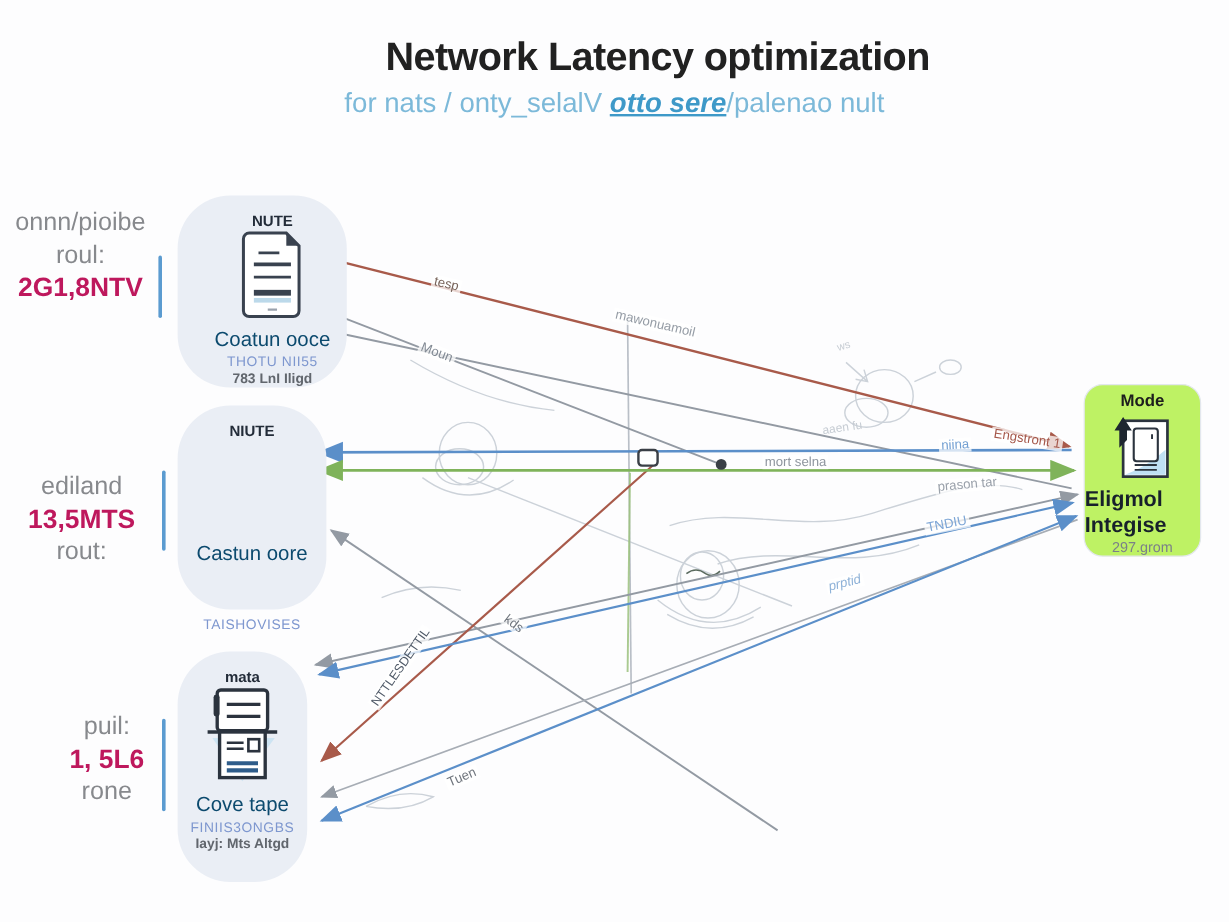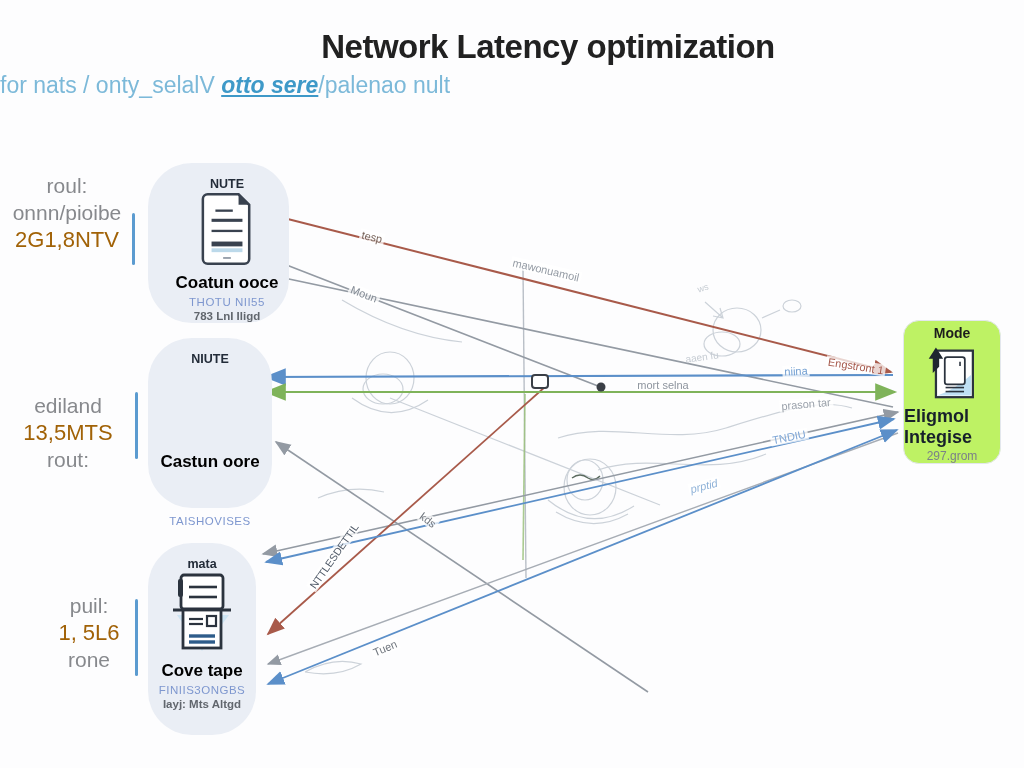--- a/index.html
+++ b/index.html
@@ -7,35 +7,35 @@
     width:1024px;height:768px;position:relative;overflow:hidden;
     background:#fdfdfe;
     font-family:"Liberation Sans", sans-serif;
   }
   
   .title{
     position:absolute;left:0;top:28px;width:1024px;text-align:center;
     font-size:33px;font-weight:600;letter-spacing:-0.5px;color:#212121;padding-left:36px;
   }
   .subtitle{
-    position:absolute;left:0;top:72px;width:1024px;
+    position:absolute;left:0;top:72px;width:1024px;text-align:center;
     font-size:23px;color:#7cb9d9;font-weight:400;
   }
   .subtitle .em{font-weight:700;font-style:italic;color:#3e99c8;text-decoration:underline;}
   
   .side{position:absolute;text-align:center;color:#87898d;font-size:21px;line-height:27px;}
-  .side .blue{color:#a16207;font-weight:400;font-size:22px;}
+  .side .blue{color:#be185d;font-weight:700;font-size:22px;}
   .vdiv{position:absolute;width:3px;background:#5b9bd0;border-radius:2px;}
   
   .card{
     position:absolute;background:#eaeef5;border-radius:44px;
     display:flex;flex-direction:column;align-items:center;
   }
   .card .tag{font-size:12.5px;font-weight:700;color:#232c39;margin-top:14px;}
-  .card .ttl{font-size:17px;font-weight:700;color:#000000;margin-top:6px;}
+  .card .ttl{font-size:17px;font-weight:400;color:#0c4a6e;margin-top:6px;}
   .card .sb{font-size:11.5px;font-weight:400;color:#7e97cf;letter-spacing:.5px;margin-top:3px;}
   .card .sg{font-size:11.5px;color:#61666d;margin-top:2px;font-weight:bold;}
   .rcard{
     position:absolute;background:#bef264;border:1px solid #e3e7ed;border-radius:16px;
     display:flex;flex-direction:column;align-items:center;
   }
   .rcard .tag{font-size:14px;font-weight:700;color:#1d1d1d;margin-top:4px;}
   .rcard .ttl{font-size:18px;font-weight:700;color:#17202b;margin-top:4px;}
   .rcard .sg{font-size:12px;color:#7b8088;margin-top:1px;}
   
@@ -46,22 +46,22 @@
 </style>
 </head>
 <body>
 
 <div class="title">Network Latency optimization</div>
 <div class="subtitle">
   <span>for nats / onty_selalV </span><span class="em">otto sere</span><span>/palenao nult</span>
 </div>
 
 <div class="side" style="left:2px;top:172px;width:130px;">
+  <div>onnn/pioibe</div>
   <div>roul:</div>
-  <div>onnn/pioibe</div>
   <div class="blue">2G1,8NTV</div>
 </div>
 <div class="vdiv" style="left:132px;top:213px;height:52px;"></div>
 
 <div class="side" style="left:4px;top:392px;width:128px;">
   <div>ediland</div>
   <div class="blue">13,5MTS</div>
   <div>rout:</div>
 </div>
 <div class="vdiv" style="left:135px;top:392px;height:67px;"></div>

